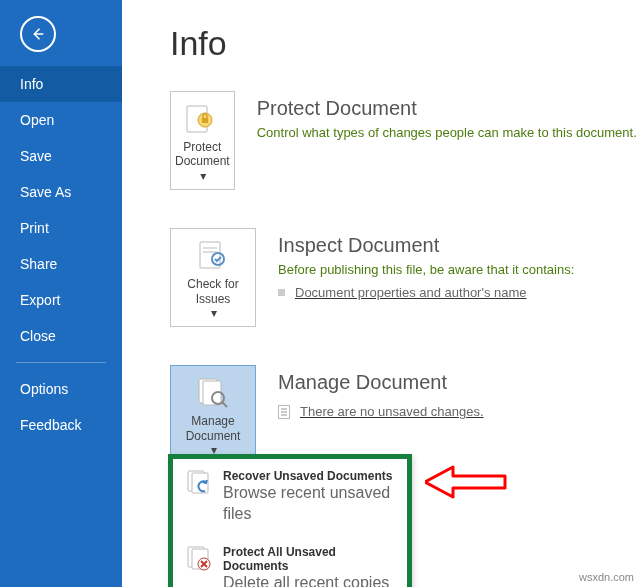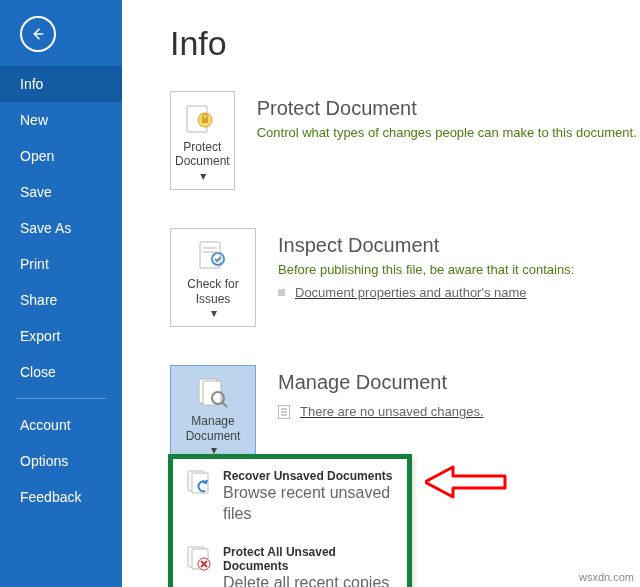--- a/index.html
+++ b/index.html
@@ -123,30 +123,28 @@
 <div class="container">
 
   <div class="sidebar">
     <div class="back-btn">
       <svg viewBox="0 0 24 24">
           <path d="M14 5l-7 7 7 7M7 12h12"></path>
         </svg>
     </div>
     <div class="nav">
       <div class="nav-item active">Info</div>
-      <div class="nav-item">New</div>
       <div class="nav-item">Open</div>
       <div class="nav-item">Save</div>
       <div class="nav-item">Save As</div>
       <div class="nav-item">Print</div>
       <div class="nav-item">Share</div>
       <div class="nav-item">Export</div>
       <div class="nav-item">Close</div>
       <div class="nav-sep"></div>
-      <div class="nav-item">Account</div>
       <div class="nav-item">Options</div>
       <div class="nav-item">Feedback</div>
     </div>
   </div>
 
   <div class="main">
     <div class="page-title">Info</div>
 
     <div class="section">
       <div class="tile">

